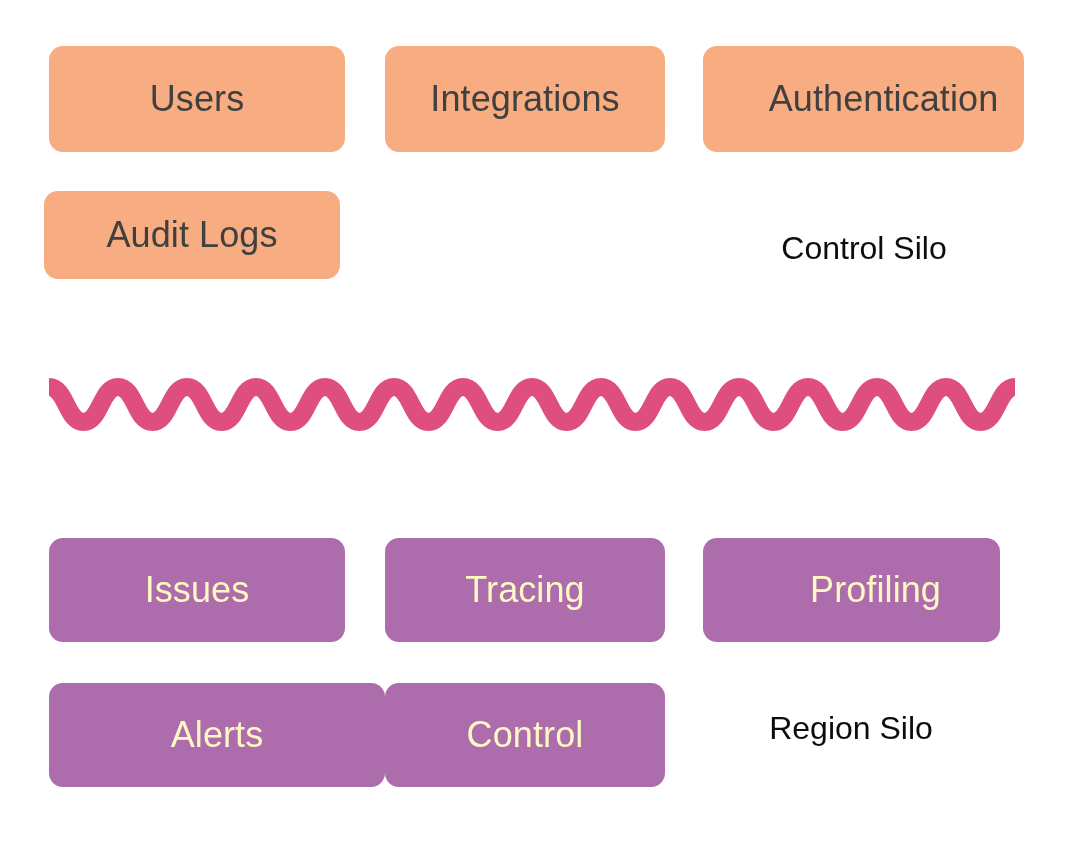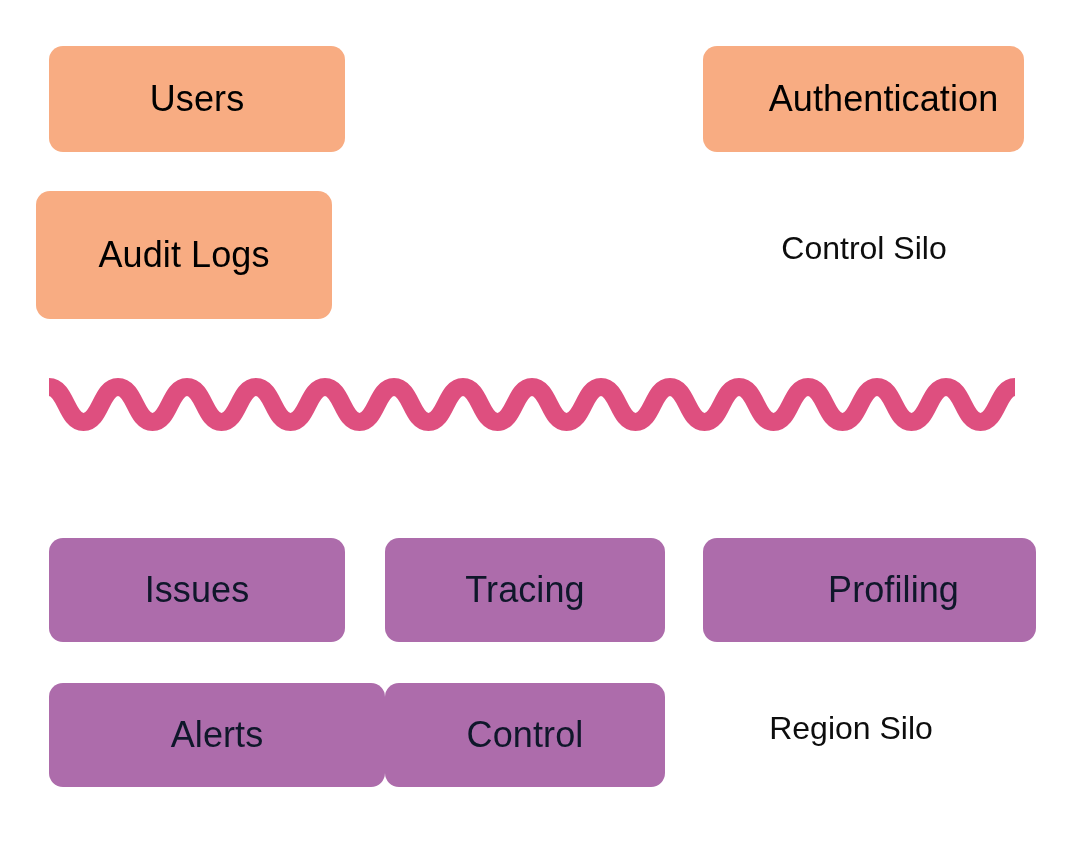--- a/index.html
+++ b/index.html
@@ -26,25 +26,25 @@
     display: flex;
     align-items: center;
     justify-content: center;
     font-size: 36px;
     line-height: 1;
     letter-spacing: 0.1px;
     white-space: nowrap;
   }
   .node.control {
     background: #f8ac82;
-    color: #000000;
+    color: #404040;
   }
   .node.region {
     background: #ad6cab;
-    color: #0f172a;
+    color: #fef9c3;
   }
   .silo-label {
     position: absolute;
     font-size: 32px;
     line-height: 1;
     color: #0d0d0d;
     white-space: nowrap;
     text-align: center;
   }
   #divider-wave {
@@ -53,40 +53,43 @@
     top: 362px;
     width: 990px;
     height: 84px;
   }
 
   
   #node-users          { left: 49px;  top: 46px;  width: 296px; height: 106px; }
   #node-integrations   { left: 385px; top: 46px;  width: 280px; height: 106px; }
   #node-authentication { left: 703px; top: 46px;  width: 321px; height: 106px; padding-left: 40px; }
   
-  #node-audit-logs     { left: 36px;  top: 191px; width: 296px; height: 128px; }
+  #node-audit-logs     { left: 44px;  top: 191px; width: 296px; height: 88px; }
   #label-control-silo  { left: 714px; top: 232px; width: 300px; }
   
   #node-issues         { left: 49px;  top: 538px; width: 296px; height: 104px; }
   #node-tracing        { left: 385px; top: 538px; width: 280px; height: 104px; }
-  #node-profiling      { left: 703px; top: 538px; width: 333px; height: 104px; padding-left: 48px; }
+  #node-profiling      { left: 703px; top: 538px; width: 297px; height: 104px; padding-left: 48px; }
   
   #node-alerts         { left: 49px;  top: 683px; width: 336px; height: 104px; }
   #node-releases       { left: 385px; top: 683px; width: 280px; height: 104px; }
   #label-region-silo   { left: 701px; top: 712px; width: 300px; }
 </style>
 </head>
 <body>
 
 <div id="canvas">
 
   <div class="node control" id="node-users">
     <span>Users</span>
   </div>
 
+  <div class="node control" id="node-integrations">
+    <span>Integrations</span>
+  </div>
 
   <div class="node control" id="node-authentication">
     <span>Authentication</span>
   </div>
 
   <div class="node control" id="node-audit-logs">
     <span>Audit Logs</span>
   </div>
 
   <div class="silo-label" id="label-control-silo">Control Silo</div>

